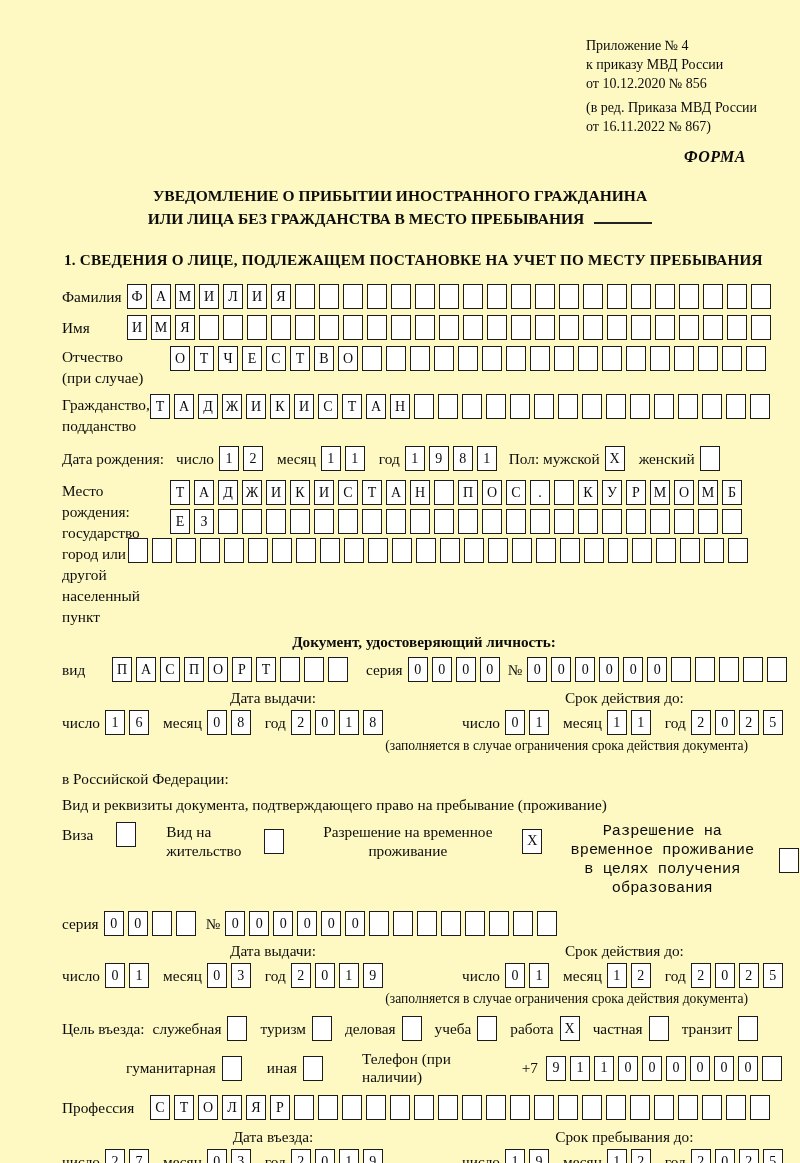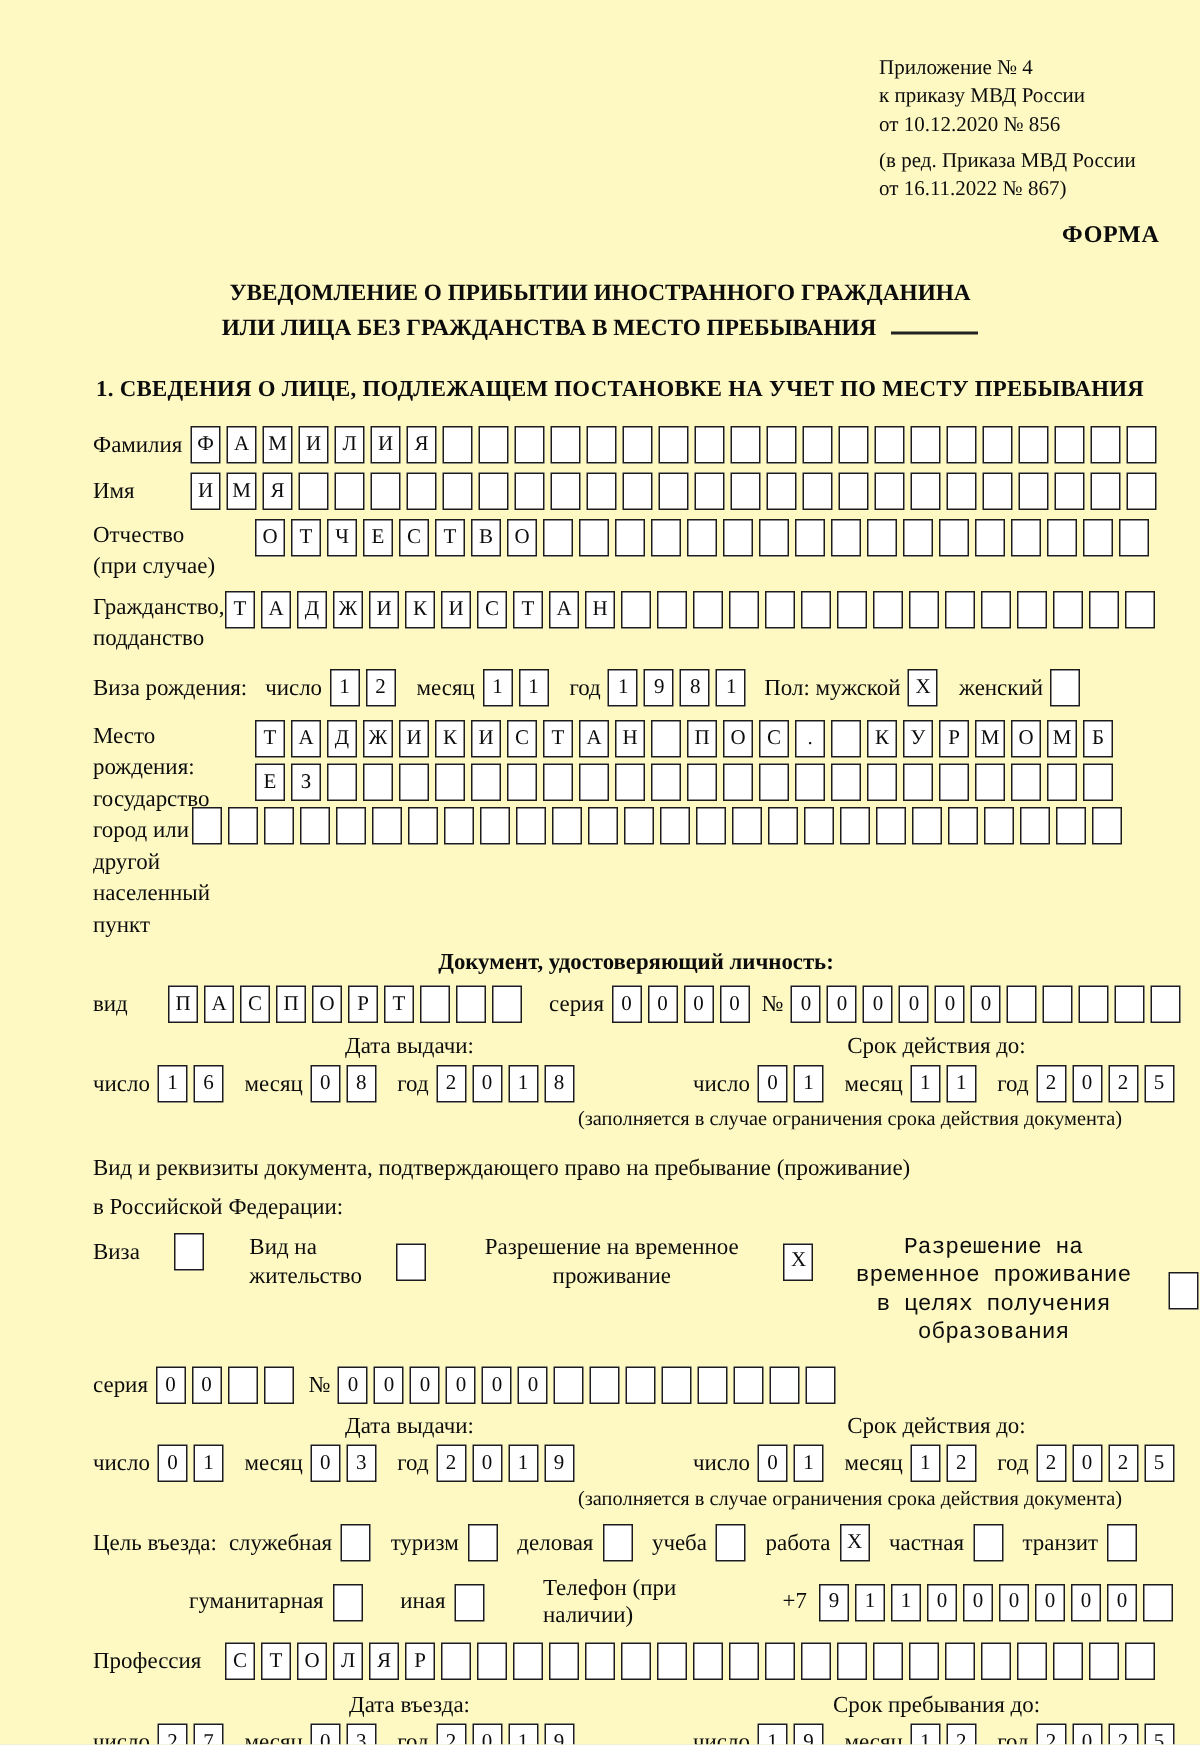--- a/index.html
+++ b/index.html
@@ -4,21 +4,21 @@
 <style>
   html,body{margin:0;padding:0;background:#e8e8e8;}
   .page{
     width:800px;height:1163px;margin:0 auto;background:#fef9c3;color:#0c0c0c;
     font-family:"Liberation Serif","DejaVu Serif",serif;
     overflow:hidden;position:relative;box-sizing:border-box;
   }
   
   .appendix{margin:36px 22px 0 auto;width:192px;font-size:14px;line-height:19px;}
   .amendment{margin-top:5px;}
-  .form-label{margin-top:12px;text-align:right;padding-right:27px;font-weight:700;font-size:16px;letter-spacing:.5px;}
+  .form-label{margin-top:12px;text-align:right;padding-right:54px;font-weight:700;font-size:16px;letter-spacing:.5px;font-style:italic;}
   
   .title{margin-top:18px;text-align:center;font-weight:700;font-size:15.5px;line-height:23px;}
   .underline{display:inline-block;width:58px;border-bottom:2px solid #222;height:13px;margin-left:10px;}
   .sec-heading{margin:21px 0 0 64px;font-weight:700;font-size:15.2px;letter-spacing:.2px;}
   
   .form{padding:0 14px 0 62px;font-size:15.3px;}
   .frow{display:flex;align-items:center;margin-top:6px;}
   .frow-top{align-items:flex-start;}
   .flabel{flex:none;}
   .lbl2{line-height:21px;}
@@ -211,21 +211,21 @@
           <span class="cell"></span>
           <span class="cell"></span>
           <span class="cell"></span>
           <span class="cell"></span>
           <span class="cell"></span>
           <span class="cell"></span>
         </span>
     </div>
 
     <div class="frow" style="margin-top:10px;">
-      <span class="flabel" style="margin-right:12px;">Виза рождения:</span>
+      <span class="flabel" style="margin-right:12px;">Дата рождения:</span>
       <span class="dlbl">число</span>
       <span class="cells">
           <span class="cell">1</span>
           <span class="cell">2</span>
         </span>
       <span class="dlbl2">месяц</span>
       <span class="cells">
           <span class="cell">1</span>
           <span class="cell">1</span>
         </span>
@@ -418,22 +418,22 @@
               <span class="cell">0</span>
               <span class="cell">2</span>
               <span class="cell">5</span>
             </span>
         </div>
       </div>
     </div>
     <div class="note">(заполняется в случае ограничения срока действия документа)</div>
 
     <div class="intro">
+      <div>в Российской Федерации:</div>
       <div>Вид и реквизиты документа, подтверждающего право на пребывание (проживание)</div>
-      <div>в Российской Федерации:</div>
     </div>
 
     <div class="opts">
       <div class="opt">
         <span class="olabel">Виза</span>
         <span class="cells">
             <span class="cell"></span>
           </span>
       </div>
       <div class="opt opt2">

